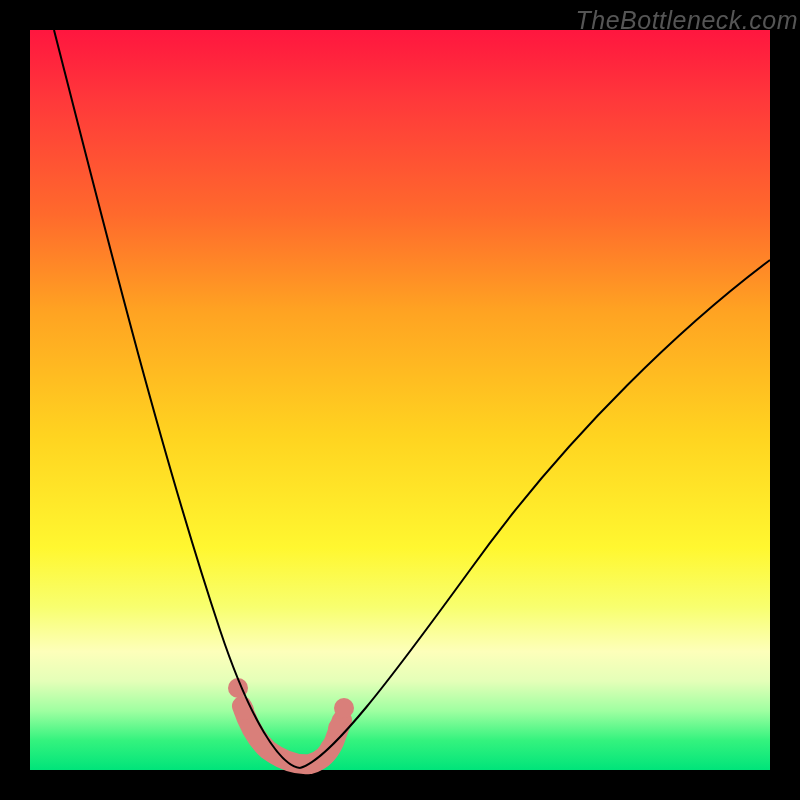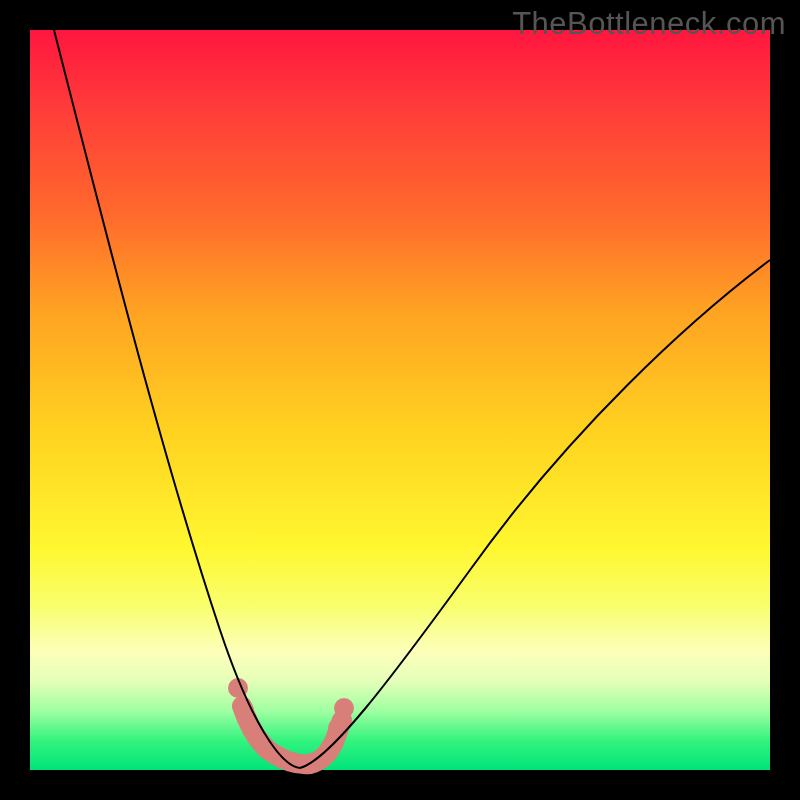--- a/index.html
+++ b/index.html
@@ -34,26 +34,27 @@
       #fdffba 84%,
       #e4ffb8 88%,
       #9fffa1 92%,
       #34f37e 96%,
       #00e47a 100%
     );
   }
   .watermark {
     position: absolute;
     top: 6px;
-    right: 14px;
+    right: 2px;
     color: #555;
-    font-size: 31px;
+    font-size: 25px;
     font-weight: 500;
     letter-spacing: 0.5px;
     user-select: none;
+    font-style: italic;
   }
   svg.curves {
     position: absolute;
     left: 30px;
     top: 30px;
     width: 740px;
     height: 740px;
     overflow: visible;
   }
   .curve {

